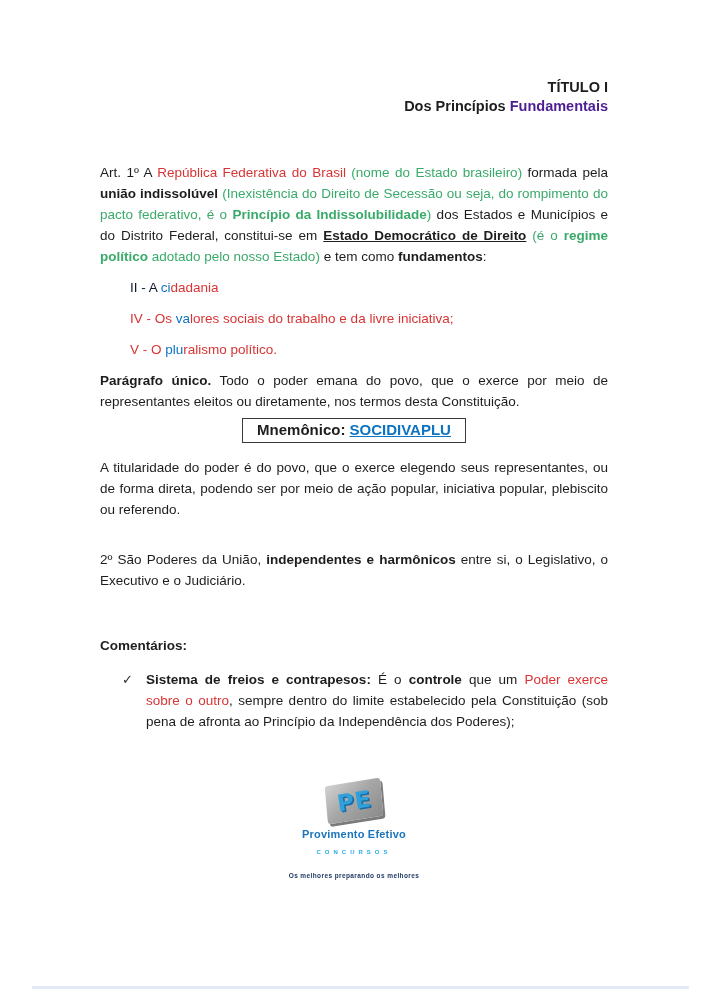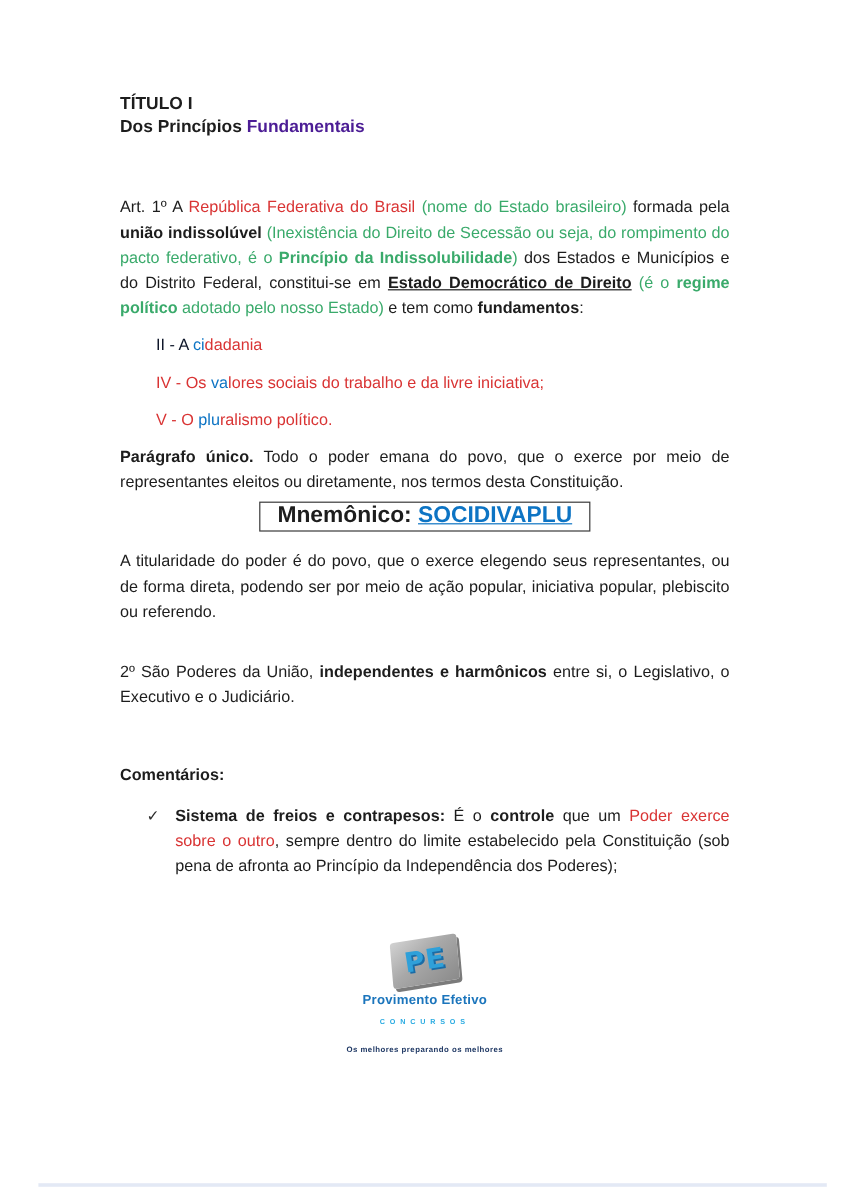--- a/index.html
+++ b/index.html
@@ -10,40 +10,40 @@
     font-family:"Liberation Sans","DejaVu Sans",sans-serif;
     color:#1d1d1d;
     overflow:hidden;
   }
   .content{
     position:absolute;left:100px;top:0;width:508px;
     font-size:13.5px;line-height:21px;
   }
   .doc-title{
     margin-top:78px;
-    text-align:left;
+    text-align:right;
     font-weight:bold;
     font-size:14.5px;
     line-height:19px;
   }
   .para{ text-align:justify; }
   .p-art1{ margin-top:46px; }
   .list-item{
     margin-left:30px;
     margin-top:10px;
     line-height:21px;
     text-align:left;
   }
   .p-unico{ margin-top:10px; }
   .mnemonic-wrap{ margin-top:6px; text-align:center; }
   .mnemonic-box{
     display:inline-block;
     border:1.5px solid #3a3a3a;
     padding:1px 14px 2px 14px;
-    font-size:19px;
+    font-size:15px;
     font-weight:bold;
     line-height:20px;
     background:#ffffff;
   }
   .section-heading{
     margin-top:15px;
     font-weight:bold;
     text-align:left;
   }
   .p-coment-body{ margin-top:14px; }

